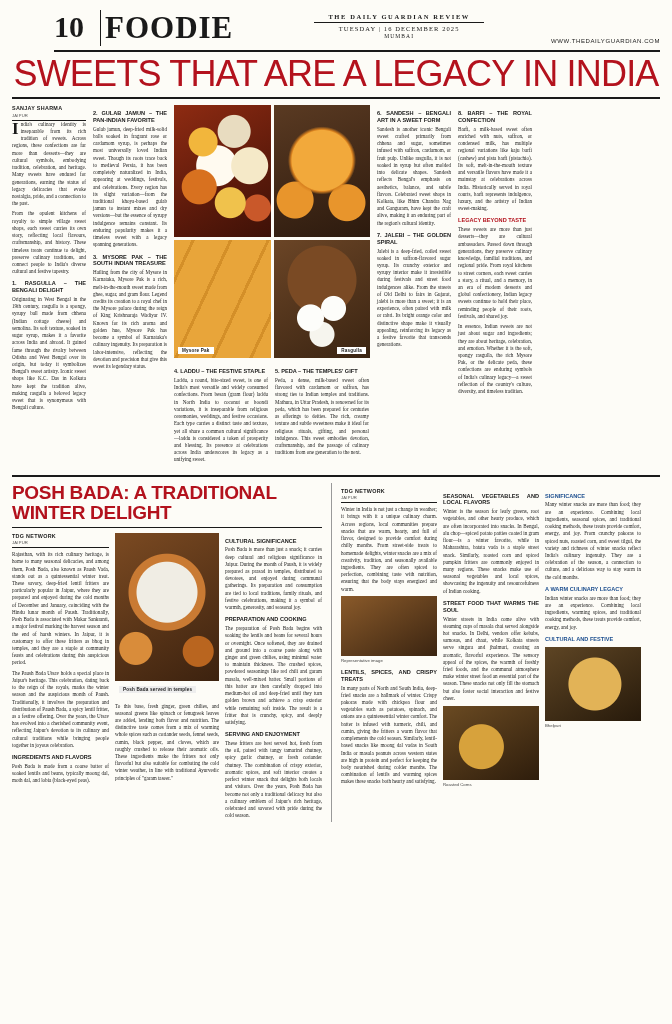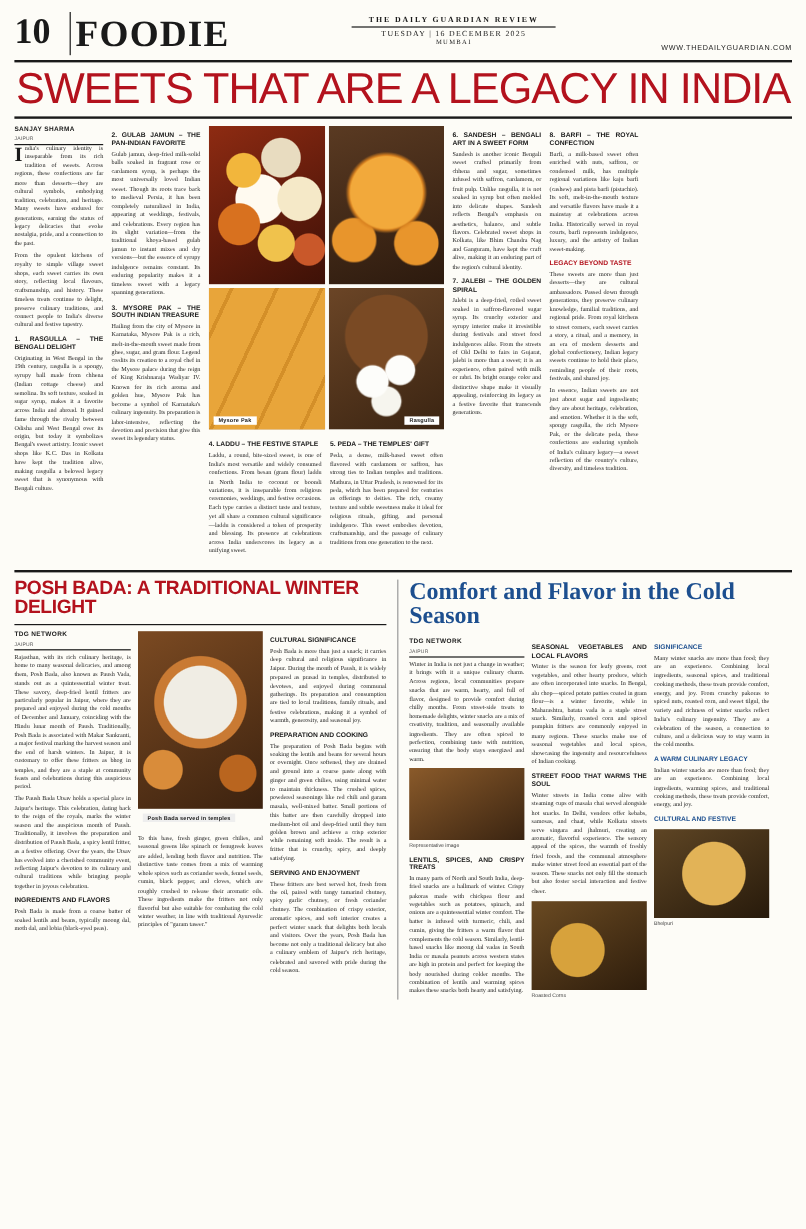--- a/index.html
+++ b/index.html
@@ -6,21 +6,21 @@
   body {
     width: 672px; height: 1024px;
     background: #fdfcf7;
     font-family: "Liberation Serif", serif;
     color: #1a1a1a;
     overflow: hidden;
   }
   .page { width: 672px; height: 1024px; padding: 10px 12px; position: relative; }
 
   
-  .masthead { display: flex; align-items: flex-start; border-bottom: 2px solid #1a1a1a; padding-bottom: 4px; }
+  .masthead { display: flex; align-items: flex-start; border-bottom: 2px solid #1a1a1a; padding-bottom: 4px; margin-left: 42px; }
   .pageno { font-family: "Liberation Serif", serif; font-size: 30px; font-weight: bold; width: 46px; line-height: 1; padding-top: 2px; }
   .section-name { font-family: "Liberation Serif", serif; font-size: 31px; font-weight: bold; letter-spacing: 1px; padding: 0 14px 0 4px; border-left: 1px solid #1a1a1a; text-align: right; }
   .mast-center { flex: 1; text-align: center; padding-top: 3px; }
   .mast-center .l1 { font-size: 6.5px; letter-spacing: 1.6px; font-variant: small-caps; font-weight: bold; }
   .mast-center .rule { height: 1px; background: #1a1a1a; margin: 2px auto; width: 170px; }
   .mast-center .l2 { font-size: 6.5px; letter-spacing: 1.1px; font-variant: small-caps; }
   .mast-center .l3 { font-size: 5.5px; letter-spacing: 1.1px; margin-top: 1px; font-variant: small-caps; }
   .mast-right { font-size: 6px; letter-spacing: .6px; align-self: flex-end; padding-bottom: 2px; font-family: "Liberation Sans", sans-serif; }
 
   
@@ -68,21 +68,21 @@
      radial-gradient(circle at 38% 66%, #fdfdfa 0 13px, transparent 14px),
      radial-gradient(circle at 62% 58%, #fdfdfa 0 12px, transparent 13px),
      radial-gradient(circle at 50% 80%, #f6f5ee 0 12px, transparent 13px),
      radial-gradient(circle at 50% 34%, #7a4a24 0 34px, transparent 35px),
      linear-gradient(150deg, #6b4526, #3a2412); }
 
   
   .lower { display: flex; gap: 9px; margin-top: 8px; border-top: 2px solid #1a1a1a; padding-top: 6px; }
   .lower-left { width: 320px; border-right: 1px solid #999; padding-right: 9px; }
   .lower-right { flex: 1; }
-  .hl2 { font-family: "Liberation Sans", sans-serif; font-weight: bold; font-size: 16px; color: #b3121d; letter-spacing: -.3px; line-height: 1.05; border-bottom: 1.5px solid #1a1a1a; padding-bottom: 4px; }
+  .hl2 { font-family: "Liberation Sans", sans-serif; font-weight: bold; font-size: 19px; color: #b3121d; letter-spacing: -.3px; line-height: 1.05; border-bottom: 1.5px solid #1a1a1a; padding-bottom: 4px; }
   .hl3 { font-family: "Liberation Serif", serif; font-weight: bold; font-size: 20px; color: #1d4f8f; line-height: 1.04; padding-bottom: 3px; }
 
   .ll-grid { display: flex; gap: 6px; margin-top: 5px; }
   .ll-c { width: 98px; font-size: 5.1px; line-height: 1.42; text-align: justify; }
   .ll-img { width: 104px; }
   .bada-img { width: 100%; height: 148px; position: relative; background:
       radial-gradient(circle at 50% 40%, #f0ede4 0 30px, transparent 31px),
       radial-gradient(circle at 50% 40%, #c97a33 0 38px, transparent 39px),
       radial-gradient(circle at 20% 78%, #d98c3a 0 16px, transparent 17px),
       radial-gradient(circle at 80% 80%, #b9651f 0 15px, transparent 16px),
@@ -212,21 +212,20 @@
           <p class="body">Posh Bada is more than just a snack; it carries deep cultural and religious significance in Jaipur. During the month of Paush, it is widely prepared as prasad in temples, distributed to devotees, and enjoyed during communal gatherings. Its preparation and consumption are tied to local traditions, family rituals, and festive celebrations, making it a symbol of warmth, generosity, and seasonal joy.</p>
           <div class="smallcap-h">PREPARATION AND COOKING</div>
           <p class="body">The preparation of Posh Bada begins with soaking the lentils and beans for several hours or overnight. Once softened, they are drained and ground into a coarse paste along with ginger and green chilies, using minimal water to maintain thickness. The crushed spices, powdered seasonings like red chili and garam masala, well-mixed batter. Small portions of this batter are then carefully dropped into medium-hot oil and deep-fried until they turn golden brown and achieve a crisp exterior while remaining soft inside. The result is a fritter that is crunchy, spicy, and deeply satisfying.</p>
           <div class="smallcap-h">SERVING AND ENJOYMENT</div>
           <p class="body">These fritters are best served hot, fresh from the oil, paired with tangy tamarind chutney, spicy garlic chutney, or fresh coriander chutney. The combination of crispy exterior, aromatic spices, and soft interior creates a perfect winter snack that delights both locals and visitors. Over the years, Posh Bada has become not only a traditional delicacy but also a culinary emblem of Jaipur's rich heritage, celebrated and savored with pride during the cold season.</p>
         </div>
       </div>
     </div>
 
     <div class="lower-right">
-      <div class="hl3">Comfort and Flavor in the Cold Season</div>
       <div class="lr-grid">
         <div class="lr-c">
           <div class="byline">
             <span>TDG NETWORK</span>
             <span class="sub">JAIPUR</span>
           </div>
           <p class="body" style="margin-top:3px">Winter in India is not just a change in weather; it brings with it a unique culinary charm. Across regions, local communities prepare snacks that are warm, hearty, and full of flavor, designed to provide comfort during chilly months. From street-side treats to homemade delights, winter snacks are a mix of creativity, tradition, and seasonally available ingredients. They are often spiced to perfection, combining taste with nutrition, ensuring that the body stays energized and warm.</p>
           <div class="repimg"></div>
           <div class="micro">Representative image</div>
           <div class="smallcap-h">LENTILS, SPICES, AND CRISPY TREATS</div>

